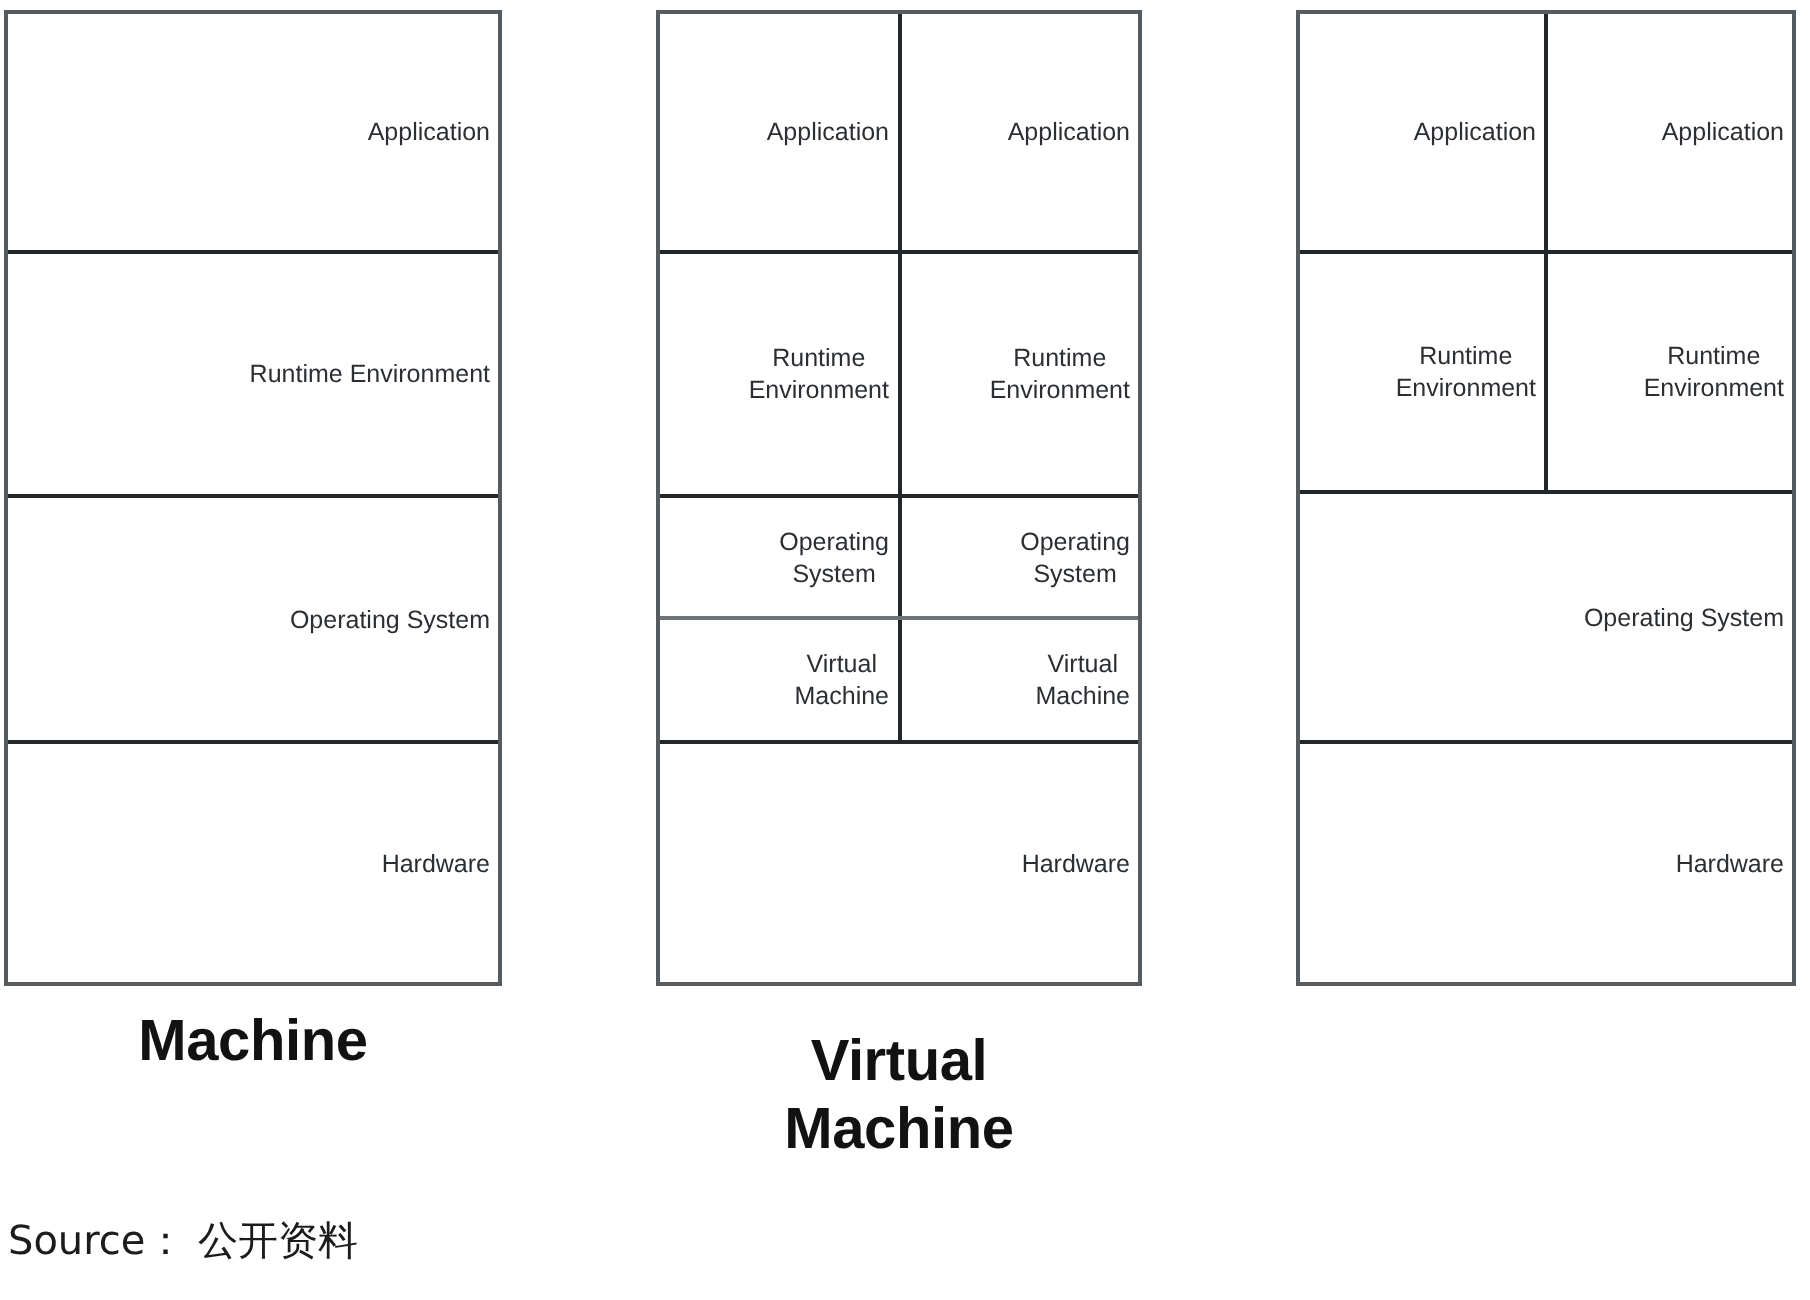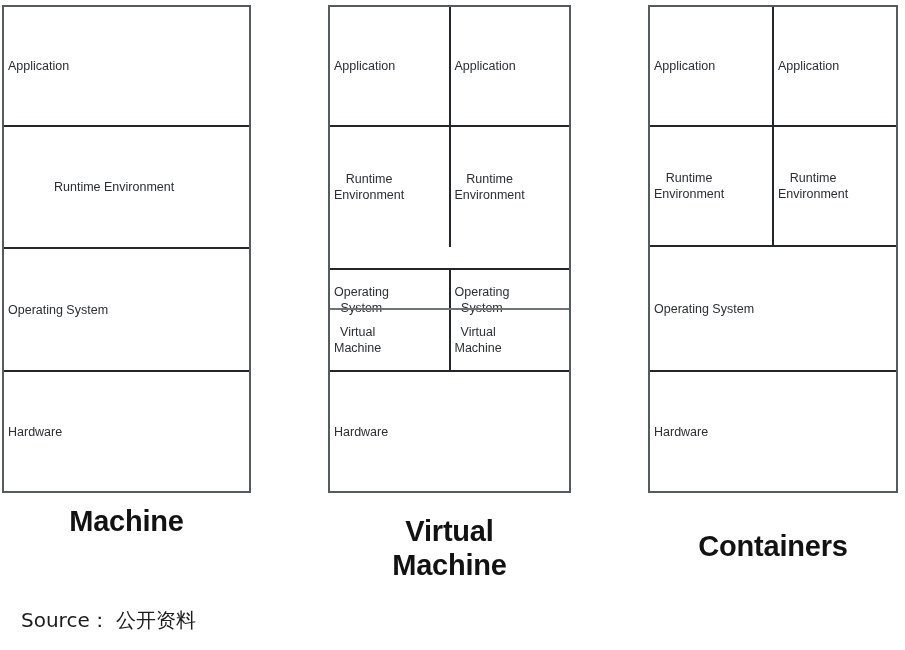--- a/index.html
+++ b/index.html
@@ -46,21 +46,21 @@
   .layer.divider-top {
     border-top: 2px solid #23272a;
   }
 
   
   .cell {
     box-sizing: border-box;
     flex: 1 1 0;
     display: flex;
     align-items: center;
-    justify-content: flex-start;
+    justify-content: flex-end;
     text-align: center;
     line-height: 1.28;
     font-size: 12.5px;
     color: #2b2f33;
     padding: 2px 4px;
   }
   .cell.split-left { border-right: 2px solid #23272a; }
 
   .cell-label { display: block; }
 
@@ -73,21 +73,21 @@
   
   #vm-application { top: 0px;   height: 118px; }
   #vm-runtime     { top: 118px; height: 122px; }
   #vm-os          { top: 240px; height: 61px;  }
   #vm-vmlayer     { top: 301px; height: 62px;  }
   #vm-hardware    { top: 363px; height: 121px; }
 
   
   #vm-os .cell.split-left,
   #vm-vmlayer .cell.split-left { border-right: 2px solid #23272a; }
-  #vm-os { border-top: 2px solid #23272a; margin-top: 21px; }
+  #vm-os { border-top: 2px solid #23272a; }
   #vm-vmlayer { border-top: 2px solid #6d7478; }
 
   
   #ct-application { top: 0px;   height: 118px; }
   #ct-runtime     { top: 118px; height: 120px; }
   #ct-os          { top: 238px; height: 125px; }
   #ct-hardware    { top: 363px; height: 121px; }
 
   
   .caption {
@@ -99,21 +99,21 @@
     line-height: 1.17;
     letter-spacing: -0.2px;
   }
   #caption-physical  { left: 2px;   top: 505px; width: 249px; }
   #caption-virtual   { left: 328px; top: 515px; width: 243px; }
   #caption-container { left: 648px; top: 530px; width: 250px; }
 
   
   #source-note {
     position: absolute;
-    left: 21px;
+    left: 4px;
     top: 607px;
     font-size: 20px;
     font-weight: normal;
     color: #1c1c1c;
     font-family: "DejaVu Sans", "Liberation Sans", sans-serif;
     white-space: pre;
   }
 </style>
 </head>
 <body>
@@ -230,20 +230,16 @@
     </div>
 
     <div class="layer divider-top" id="ct-hardware">
       <div class="cell">
         <span class="cell-label">Hardware</span>
       </div>
     </div>
 
   </div>
 
-  <div class="caption" id="caption-container">
-    <div>Containers</div>
-    <div></div>
-  </div>
 
   <div id="source-note">Source： 公开资料</div>
 
 </div>
 
 </body></html>

